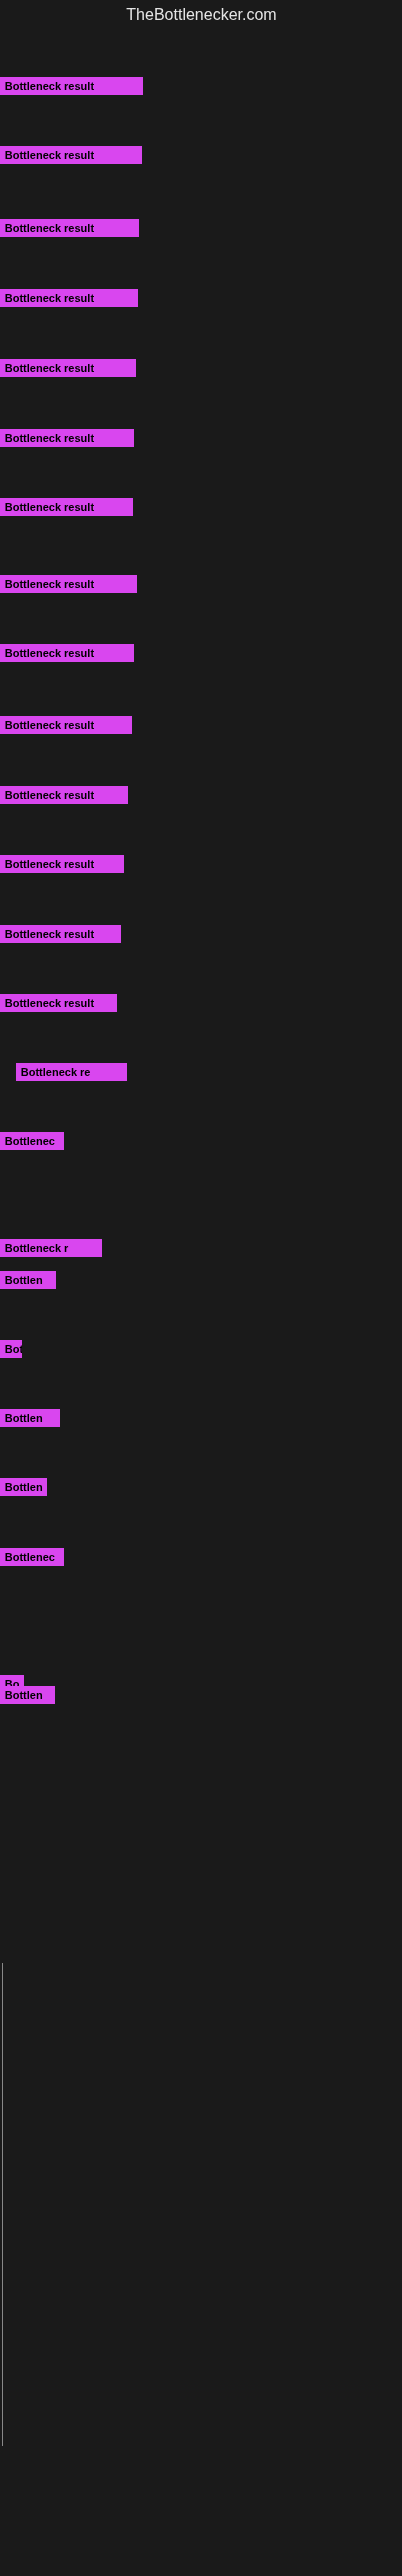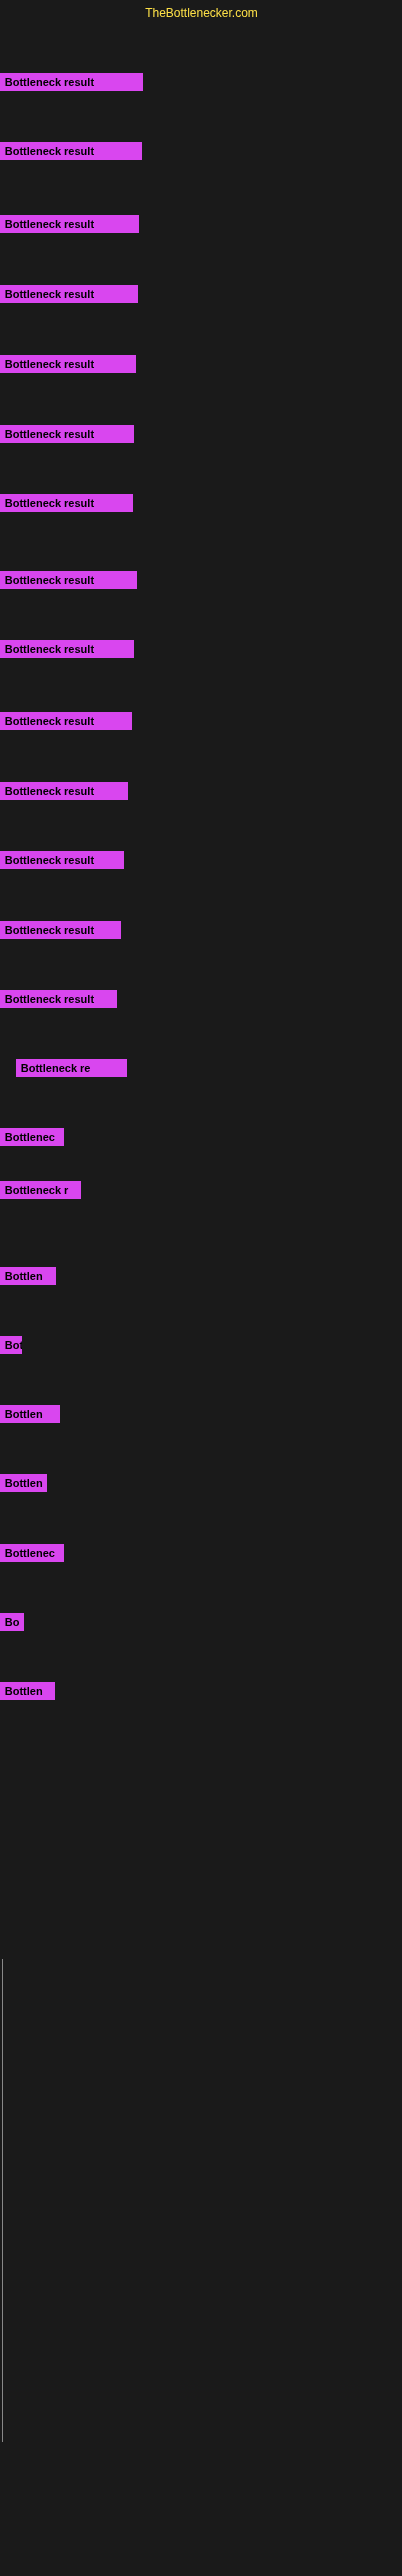--- a/index.html
+++ b/index.html
@@ -11,22 +11,22 @@
     body {
       width: 403px;
       min-height: 2576px;
       background-color: #1a1a1a;
       font-family: Arial, sans-serif;
       position: relative;
     }
 
     .site-title {
       text-align: center;
-      color: #fde047;
-      font-size: 12px;
+      color: #e5e5e5;
+      font-size: 16px;
       padding: 6.4px 0;
       background-color: #1a1a1a;
     }
 
     .bottleneck-item {
       position: absolute;
       left: 0;
       background-color: #d946ef;
       color: #000000;
       font-size: 11px;
@@ -58,23 +58,23 @@
     <div class="bottleneck-item" style="top: 467px; width: 133px;">Bottleneck result</div>
     <div class="bottleneck-item" style="top: 544px; width: 137px;">Bottleneck result</div>
     <div class="bottleneck-item" style="top: 613px; width: 134px;">Bottleneck result</div>
     <div class="bottleneck-item" style="top: 685px; width: 132px;">Bottleneck result</div>
     <div class="bottleneck-item" style="top: 755px; width: 128px;">Bottleneck result</div>
     <div class="bottleneck-item" style="top: 824px; width: 124px;">Bottleneck result</div>
     <div class="bottleneck-item" style="top: 894px; width: 121px;">Bottleneck result</div>
     <div class="bottleneck-item" style="top: 963px; width: 117px;">Bottleneck result</div>
     <div class="bottleneck-item" style="top: 1032px; width: 111px; margin-left: 16px;">Bottleneck re</div>
     <div class="bottleneck-item" style="top: 1101px; width: 64px;">Bottlenec</div>
-    <div class="bottleneck-item" style="top: 1154px; width: 81px;">Bottleneck r</div>
+    <div class="bottleneck-item" style="top: 1208px; width: 102px;">Bottleneck r</div>
     <div class="bottleneck-item" style="top: 1240px; width: 56px;">Bottlen</div>
     <div class="bottleneck-item" style="top: 1309px; width: 22px;">Bott</div>
     <div class="bottleneck-item" style="top: 1378px; width: 60px;">Bottlen</div>
     <div class="bottleneck-item" style="top: 1447px; width: 47px;">Bottlen</div>
     <div class="bottleneck-item" style="top: 1517px; width: 64px;">Bottlenec</div>
-    <div class="bottleneck-item" style="top: 1586px; width: 24px;">Bo</div>
+    <div class="bottleneck-item" style="top: 1644px; width: 24px;">Bo</div>
     <div class="bottleneck-item" style="top: 1655px; width: 55px;">Bottlen</div>
     <div class="vertical-line" style="top: 1932px; height: 483px;"></div>
   </div>
 
 
 </body></html>

